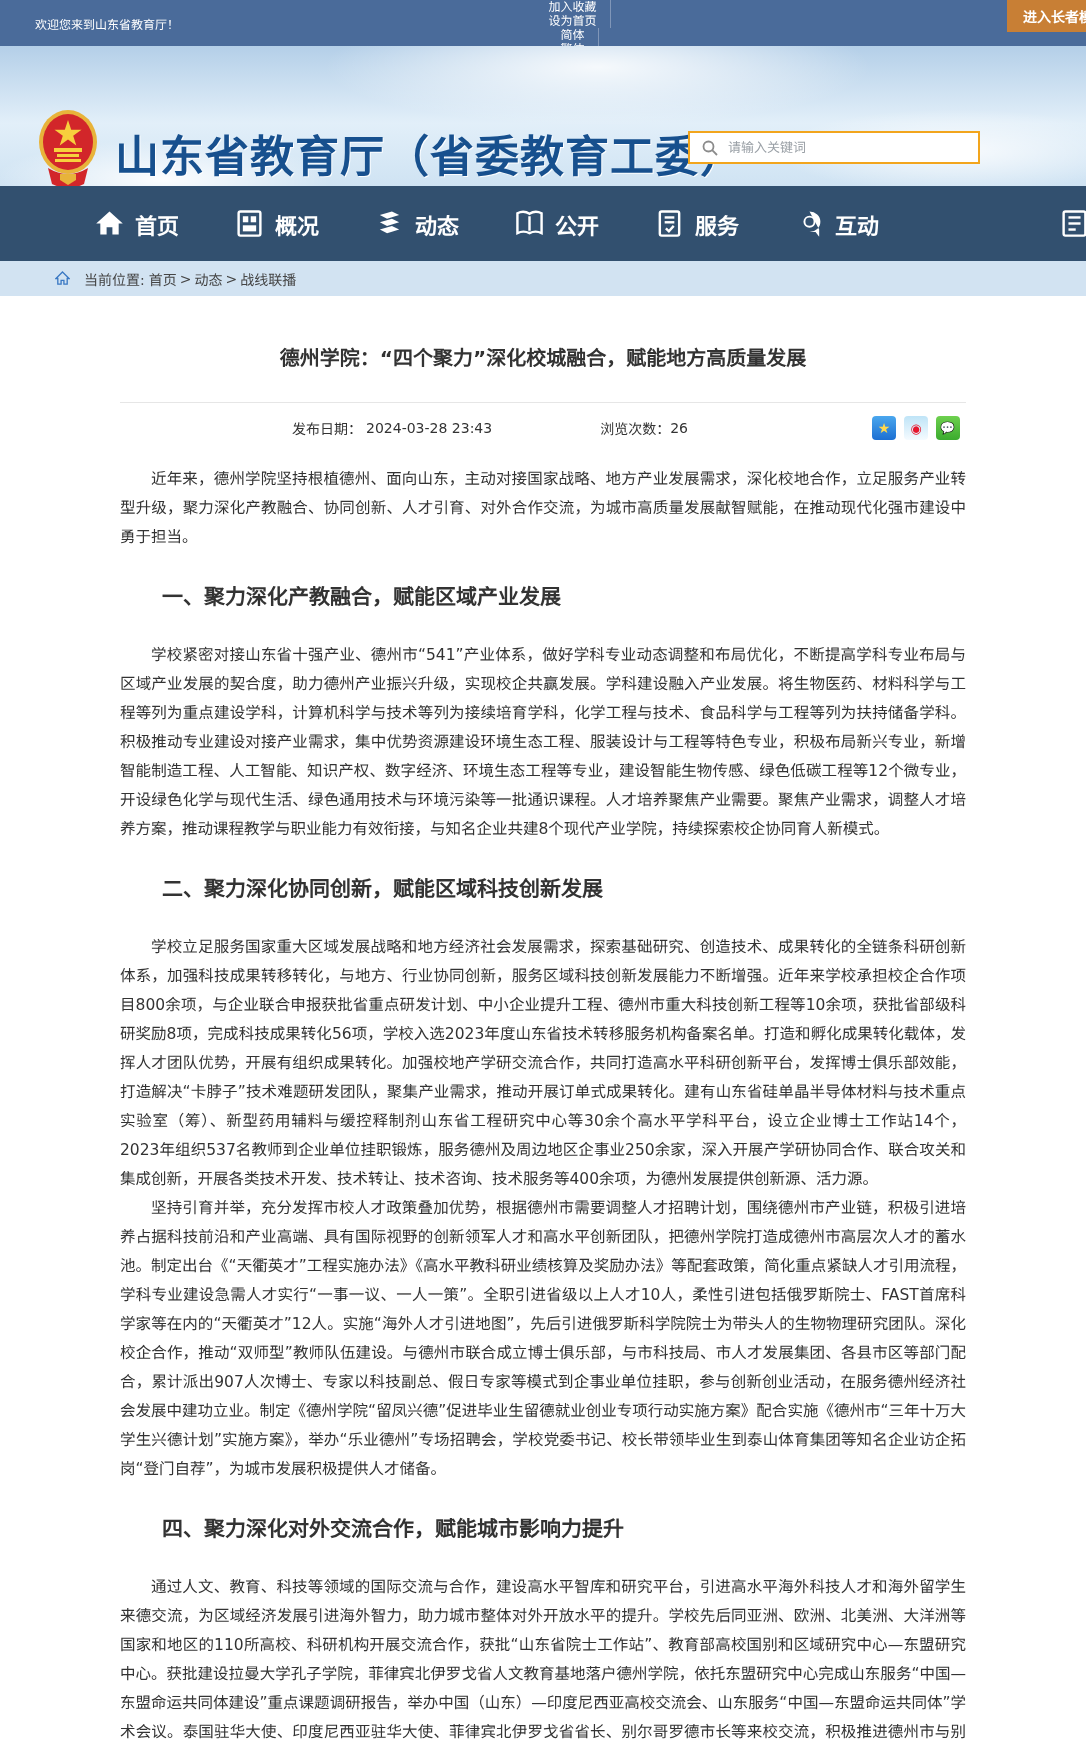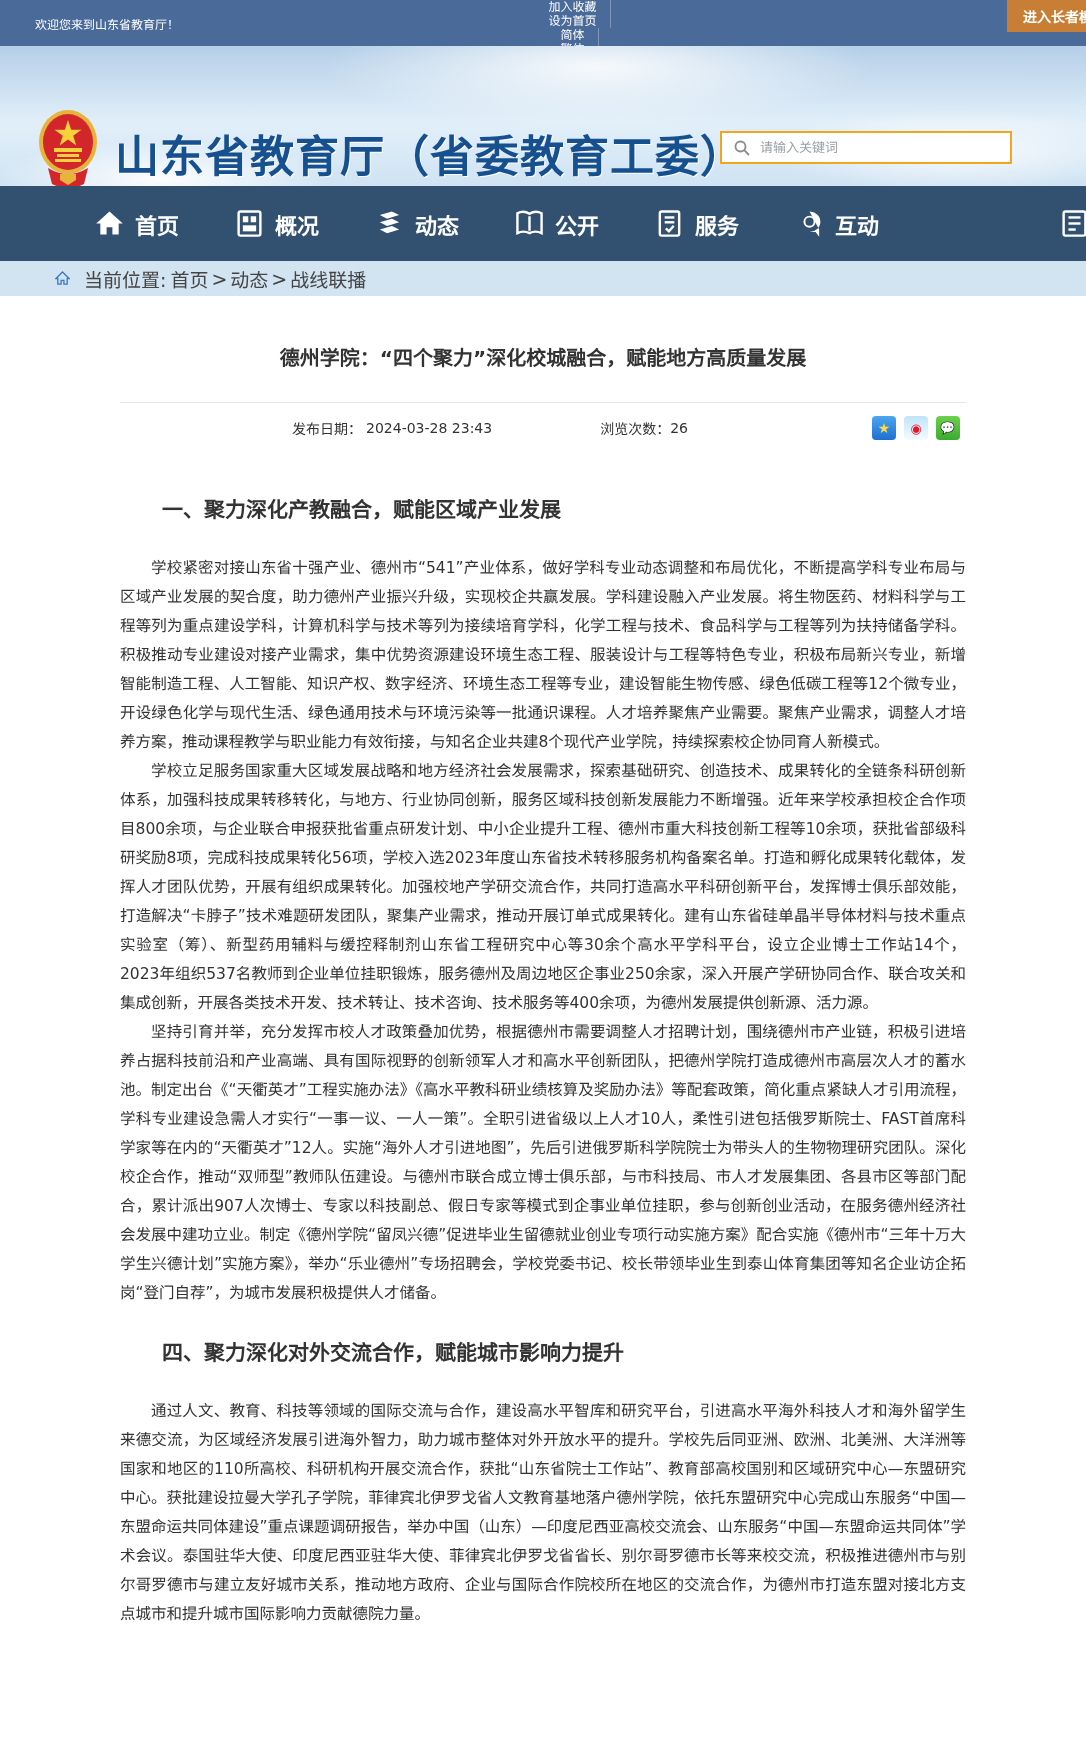--- a/index.html
+++ b/index.html
@@ -36,21 +36,21 @@
       linear-gradient(180deg,#b4cfe8 0%, #e2eff9 55%, #cfe3f3 100%);
   }
   .emblem { position:absolute; left:38px; top:62px; width:60px; height:80px; }
   .site-title {
     position:absolute; left:115px; top:75px;
     font-size:44px; font-weight:bold; color:#17508e; letter-spacing:1px;
     text-shadow:1px 1px 0 rgba(255,255,255,.9);
     white-space:nowrap;
   }
   .search-box {
-    position:absolute; left:720px; top:85px; width:292px; height:33px;
+    position:absolute; left:688px; top:85px; width:292px; height:33px;
     background:#fff; border:2px solid #f2a51d; display:flex; align-items:center;
   }
   .search-icon { margin:0 8px 0 12px; width:16px; height:16px; flex:0 0 auto; }
   .search-input {
     border:none; outline:none; flex:1; font-size:13px; color:#333;
     font-family:"DejaVu Sans","Liberation Sans",sans-serif; background:transparent;
   }
   .search-input::placeholder { color:#9aa0a6; }
   
   .mainnav {
@@ -59,21 +59,21 @@
   }
   .nav-item {
     width:140px; display:flex; align-items:center; gap:11px;
     color:#fff; font-size:22px; font-weight:bold; cursor:pointer; white-space:nowrap;
   }
   .nav-item svg { width:29px; height:29px; flex:0 0 auto; }
   .nav-more { position:absolute; left:1060px; width:auto; }
   
   .crumbbar {
     height:35px; background:#d2e3f2; display:flex; align-items:center;
-    font-size:19px; color:#444; padding-left:55px;
+    font-size:14px; color:#444; padding-left:55px;
   }
   .crumb-home-icon { width:15px; height:15px; margin-right:14px; }
   .crumb-link { cursor:pointer; }
   .crumb-sep { margin:0 3px; }
   .crumb-label { margin-right:4px; }
   
   .main { width:846px; margin:0 auto; min-height:1430px; display:flex; flex-direction:column; }
   .article-title {
     margin-top:46px; text-align:center; font-size:20px; font-weight:bold; color:#333;
     padding-bottom:31px; border-bottom:1px solid #e6e6e6;
@@ -216,24 +216,26 @@
     <span class="views-label">浏览次数：</span>
     <span class="views-value">26</span>
     <div class="share-group">
       <div class="share-tile share-qzone">★</div>
       <div class="share-tile share-weibo">◉</div>
       <div class="share-tile share-wechat">💬</div>
     </div>
   </div>
 
   <div class="article-body">
+    <p>近年来，德州学院坚持根植德州、面向山东，主动对接国家战略、地方产业发展需求，深化校地合作，立足服务产业转型升级，聚力深化产教融合、协同创新、人才引育、对外合作交流，为城市高质量发展献智赋能，在推动现代化强市建设中勇于担当。</p>
 
     <div class="section-heading">一、聚力深化产教融合，赋能区域产业发展</div>
     <p>学校紧密对接山东省十强产业、德州市“541”产业体系，做好学科专业动态调整和布局优化，不断提高学科专业布局与区域产业发展的契合度，助力德州产业振兴升级，实现校企共赢发展。学科建设融入产业发展。将生物医药、材料科学与工程等列为重点建设学科，计算机科学与技术等列为接续培育学科，化学工程与技术、食品科学与工程等列为扶持储备学科。积极推动专业建设对接产业需求，集中优势资源建设环境生态工程、服装设计与工程等特色专业，积极布局新兴专业，新增智能制造工程、人工智能、知识产权、数字经济、环境生态工程等专业，建设智能生物传感、绿色低碳工程等12个微专业，开设绿色化学与现代生活、绿色通用技术与环境污染等一批通识课程。人才培养聚焦产业需要。聚焦产业需求，调整人才培养方案，推动课程教学与职业能力有效衔接，与知名企业共建8个现代产业学院，持续探索校企协同育人新模式。</p>
 
+    <div class="section-heading">二、聚力深化协同创新，赋能区域科技创新发展</div>
     <p>学校立足服务国家重大区域发展战略和地方经济社会发展需求，探索基础研究、创造技术、成果转化的全链条科研创新体系，加强科技成果转移转化，与地方、行业协同创新，服务区域科技创新发展能力不断增强。近年来学校承担校企合作项目800余项，与企业联合申报获批省重点研发计划、中小企业提升工程、德州市重大科技创新工程等10余项，获批省部级科研奖励8项，完成科技成果转化56项，学校入选2023年度山东省技术转移服务机构备案名单。打造和孵化成果转化载体，发挥人才团队优势，开展有组织成果转化。加强校地产学研交流合作，共同打造高水平科研创新平台，发挥博士俱乐部效能，打造解决“卡脖子”技术难题研发团队，聚集产业需求，推动开展订单式成果转化。建有山东省硅单晶半导体材料与技术重点实验室（筹）、新型药用辅料与缓控释制剂山东省工程研究中心等30余个高水平学科平台，设立企业博士工作站14个，2023年组织537名教师到企业单位挂职锻炼，服务德州及周边地区企事业250余家，深入开展产学研协同合作、联合攻关和集成创新，开展各类技术开发、技术转让、技术咨询、技术服务等400余项，为德州发展提供创新源、活力源。</p>
 
     <p>坚持引育并举，充分发挥市校人才政策叠加优势，根据德州市需要调整人才招聘计划，围绕德州市产业链，积极引进培养占据科技前沿和产业高端、具有国际视野的创新领军人才和高水平创新团队，把德州学院打造成德州市高层次人才的蓄水池。制定出台《“天衢英才”工程实施办法》《高水平教科研业绩核算及奖励办法》等配套政策，简化重点紧缺人才引用流程，学科专业建设急需人才实行“一事一议、一人一策”。全职引进省级以上人才10人，柔性引进包括俄罗斯院士、FAST首席科学家等在内的“天衢英才”12人。实施“海外人才引进地图”，先后引进俄罗斯科学院院士为带头人的生物物理研究团队。深化校企合作，推动“双师型”教师队伍建设。与德州市联合成立博士俱乐部，与市科技局、市人才发展集团、各县市区等部门配合，累计派出907人次博士、专家以科技副总、假日专家等模式到企事业单位挂职，参与创新创业活动，在服务德州经济社会发展中建功立业。制定《德州学院“留凤兴德”促进毕业生留德就业创业专项行动实施方案》配合实施《德州市“三年十万大学生兴德计划”实施方案》，举办“乐业德州”专场招聘会，学校党委书记、校长带领毕业生到泰山体育集团等知名企业访企拓岗“登门自荐”，为城市发展积极提供人才储备。</p>
 
     <div class="section-heading">四、聚力深化对外交流合作，赋能城市影响力提升</div>
     <p>通过人文、教育、科技等领域的国际交流与合作，建设高水平智库和研究平台，引进高水平海外科技人才和海外留学生来德交流，为区域经济发展引进海外智力，助力城市整体对外开放水平的提升。学校先后同亚洲、欧洲、北美洲、大洋洲等国家和地区的110所高校、科研机构开展交流合作，获批“山东省院士工作站”、教育部高校国别和区域研究中心—东盟研究中心。获批建设拉曼大学孔子学院，菲律宾北伊罗戈省人文教育基地落户德州学院，依托东盟研究中心完成山东服务“中国—东盟命运共同体建设”重点课题调研报告，举办中国（山东）—印度尼西亚高校交流会、山东服务“中国—东盟命运共同体”学术会议。泰国驻华大使、印度尼西亚驻华大使、菲律宾北伊罗戈省省长、别尔哥罗德市长等来校交流，积极推进德州市与别尔哥罗德市与建立友好城市关系，推动地方政府、企业与国际合作院校所在地区的交流合作，为德州市打造东盟对接北方支点城市和提升城市国际影响力贡献德院力量。</p>
   </div>
 
 </div>
 

